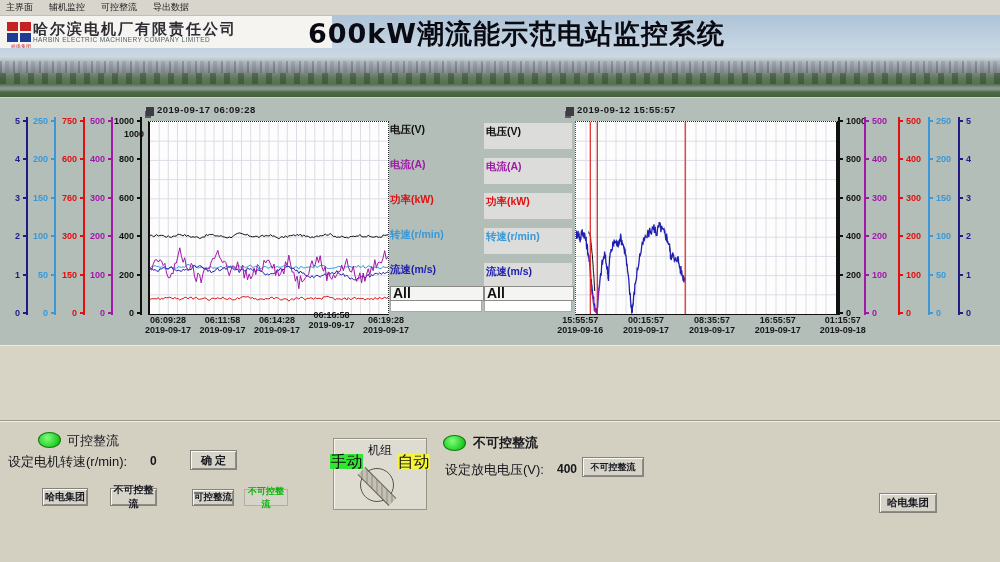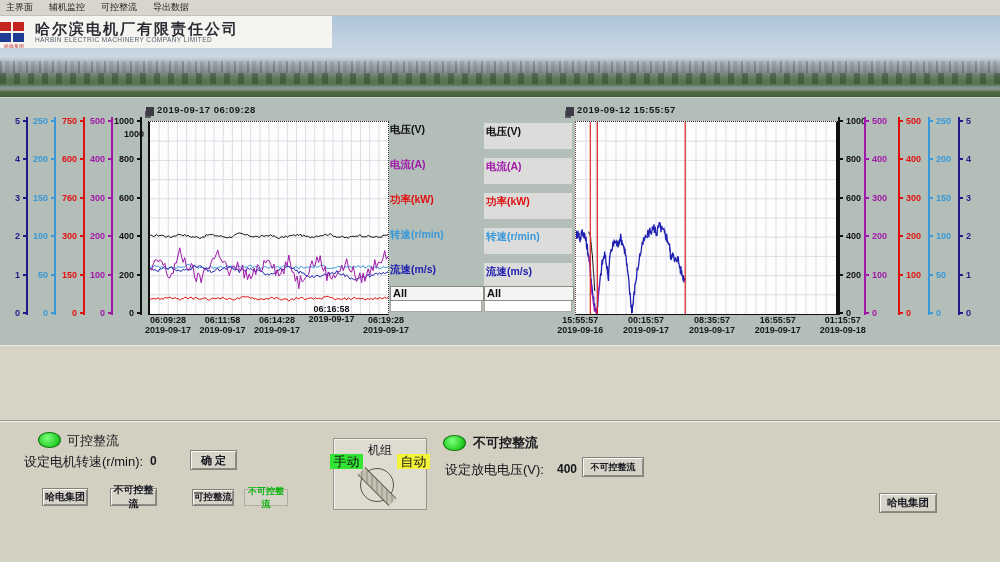--- a/index.html
+++ b/index.html
@@ -10,21 +10,21 @@
   
   #menubar{position:absolute;top:0;left:0;right:0;height:15px;background:#d8d5cc;
            border-bottom:1px solid #c3c0b7;display:flex;gap:16px;align-items:center;
            padding:0 6px;font-size:9px;color:#1b1b1b}
   .menu-item{cursor:default}
 
   
   #header{position:absolute;top:16px;left:0;right:0;height:32px;
           background:linear-gradient(180deg,#aec4d8 0%,#c7d6e3 100%)}
   #logo-box{position:absolute;left:0;top:0;width:332px;height:32px;background:#f6f4f0;
-            display:flex;align-items:center;gap:9px;box-sizing:border-box}
+            display:flex;align-items:center;padding-left:7px;box-sizing:border-box}
   .logo-mark{width:26px;height:21px;position:relative;flex:0 0 auto}
   .logo-mark::before{content:"";position:absolute;left:0;top:0;width:11px;height:9px;background:#c52222;
             box-shadow:13px 0 0 #c52222,0 11px 0 #1c3c96,13px 11px 0 #1c3c96}
   .logo-sub{position:absolute;left:-2px;top:21px;font-size:5px;color:#c03030;white-space:nowrap;width:32px;text-align:center}
   .company-cn{font-size:15px;font-weight:bold;color:#2c2c34;letter-spacing:2px;line-height:15px}
   .company-en{font-size:6.5px;color:#54616e;letter-spacing:.4px;line-height:8px}
   #page-title{position:absolute;left:308px;top:0;font-family:"DejaVu Sans",sans-serif;
           font-size:27px;font-weight:bold;color:#0a0a12;letter-spacing:1px;white-space:nowrap}
 
   
@@ -51,21 +51,21 @@
   .plot-r{border-top:1px dotted #26262e;border-left:1px dotted #6e3a3a;
           border-right:2px solid #101010;border-bottom:1px solid #101010}
   .chart-ts{position:absolute;display:flex;align-items:flex-start;gap:3px}
   .clock-icon{width:8px;height:9px;background:#3c3c46;margin-top:3px;
           box-shadow:-2px 3px 0 -1px #5a5a62}
   .chart-ts .ts-text{font-size:9.5px;font-weight:bold;color:#16161c;white-space:nowrap;letter-spacing:.5px}
   .inner-max{position:absolute;font-size:9px;font-weight:bold;color:#101010}
   .legend-item{position:absolute;font-size:10.5px;font-weight:bold;white-space:nowrap;cursor:default}
   .legend-strip{background:#dcdcda;box-sizing:border-box;padding:2px 0 0 2px}
   .all-box{position:absolute;height:13px;background:#f4f4f2;border:1px solid #8c8c86;
-           font-size:11px;font-weight:bold;color:#101010;padding:0 0 0 2px;line-height:13px}
+           font-size:14px;font-weight:bold;color:#101010;padding:0 0 0 2px;line-height:13px}
   .all-strip{position:absolute;height:10px;background:#fff;border:1px solid #aaa9a2;border-top:none}
   .xlab{position:absolute;text-align:center;font-size:9px;font-weight:bold;color:#16161c;
         white-space:nowrap;transform:translateX(-50%);line-height:10px}
 
   
   #readouts{position:absolute;top:345px;left:0;right:0;height:75px;background:#d8d4c5;
             border-top:1px solid #eeece2}
 
   .btn{position:absolute;background:#d6d3c9;border:1px solid #84827a;
        box-shadow:inset 1px 1px 0 #fbfaf4,inset -1px -1px 0 #8e8c84;
@@ -75,21 +75,21 @@
   
   #controls{position:absolute;top:420px;left:0;right:0;bottom:0;background:#d3d0c1;
             border-top:1px solid #9a988c;box-shadow:inset 0 1px 0 #f1efe5}
   .lamp-big{position:absolute;width:21px;height:14px;border-radius:50%;
             background:radial-gradient(circle at 40% 35%,#7dff7d,#22cc22 70%,#0d8a0d);border:1px solid #0f7a0f}
   .ctl-label{position:absolute;font-size:13px;color:#15151c;white-space:nowrap}
   .ctl-value{position:absolute;font-size:12px;font-weight:bold;color:#15151c}
   #unit-box{position:absolute;left:333px;top:17px;width:92px;height:70px;background:#dedbd0;
             border:1px solid #97958a;box-shadow:inset 1px 1px 0 #f6f4ec}
   #unit-box .ub-title{text-align:center;font-size:12px;color:#15151c;margin-top:3px}
-  .ub-manual,.ub-auto{position:absolute;top:15px;width:33px;height:15px;font-size:13px;
+  .ub-manual,.ub-auto{position:absolute;top:15px;width:33px;height:15px;font-size:16px;
             text-align:center;line-height:15px;color:#101010}
   .ub-manual{left:-4px;background:#33e633}
   .ub-auto{right:-4px;background:#f4f43a}
   #knob{position:absolute;left:26px;top:29px;width:34px;height:34px;border-radius:50%;
         border:1.5px solid #55554d;box-sizing:border-box}
   #knob::before{content:"";position:absolute;left:-6px;top:12px;width:44px;height:9px;
         transform:rotate(45deg);border-top:1.5px solid #55554d;border-bottom:1.5px solid #55554d;
         background:repeating-linear-gradient(45deg,#c4c1b2 0 3px,#a9a698 3px 5px)}
   .btn-disabled{color:#0bb40b;box-shadow:none;border:1px solid #b2afa2}
 </style>
@@ -106,20 +106,21 @@
 <div id="header">
   <div id="logo-box">
     <div class="logo-mark">
       <div class="logo-sub">哈电集团</div>
     </div>
     <div>
       <div class="company-cn">哈尔滨电机厂有限责任公司</div>
       <div class="company-en">HARBIN ELECTRIC MACHINERY COMPANY LIMITED</div>
     </div>
   </div>
+  <div id="page-title">600kW潮流能示范电站监控系统</div>
 </div>
 
 <div id="panorama"></div>
 
 <div id="charts">
     <div class="axis" style="left: 4px; width: 24px;">
       <div class="ax-line" style="background: rgb(32, 26, 136); right: 0px;"></div>
       <div class="tick" style="top: 191px; background: rgb(32, 26, 136); right: 0px;"></div>
       <div class="tick-label" style="top: 188px; color: rgb(32, 26, 136); right: 8px;">0</div>
       <div class="tick" style="top: 152.6px; background: rgb(32, 26, 136); right: 0px;"></div>
@@ -253,21 +254,21 @@
       <div>2019-09-17</div>
     </div>
     <div class="xlab" style="left: 222.494px; top: 217px;">
       <div>06:11:58</div>
       <div>2019-09-17</div>
     </div>
     <div class="xlab" style="left: 276.996px; top: 217px;">
       <div>06:14:28</div>
       <div>2019-09-17</div>
     </div>
-    <div class="xlab" style="left: 331.498px; top: 206px;">
+    <div class="xlab" style="left: 331.498px; top: 212px;">
       <div>06:16:58</div>
       <div>2019-09-17</div>
     </div>
     <div class="xlab" style="left: 386px; top: 217px;">
       <div>06:19:28</div>
       <div>2019-09-17</div>
     </div>
     <div class="axis" style="left: 838px; width: 26px;">
       <div class="ax-line" style="background: rgb(16, 16, 16); left: 0px;"></div>
       <div class="tick" style="top: 191px; background: rgb(16, 16, 16); left: 0px;"></div>
@@ -428,21 +429,21 @@
   
   
   
   
 </div>
 
 <div id="controls">
   <div class="lamp-big" style="left:38px;top:11px"></div>
   <div class="ctl-label" style="left:67px;top:11px">可控整流</div>
 
-  <div class="ctl-label" style="left:24px;top:32px">设定电机转速(r/min):</div>
+  <div class="ctl-label" style="left:8px;top:32px">设定电机转速(r/min):</div>
   <div class="ctl-value" style="left:150px;top:33px">0</div>
   <div class="btn" style="left:190px;top:29px;width:47px;height:20px;font-size:11px">确  定</div>
 
   <div class="btn" style="left:42px;top:67px;width:46px;height:18px;font-size:10px">哈电集团</div>
   <div class="btn" style="left:110px;top:67px;width:47px;height:18px;font-size:10px">不可控整流</div>
   <div class="btn" style="left:192px;top:68px;width:42px;height:17px;font-size:9.5px">可控整流</div>
   <div class="btn btn-disabled" style="left:244px;top:68px;width:44px;height:17px;font-size:9px">不可控整流</div>
 
   <div id="unit-box">
     <div class="ub-title">机组</div>

